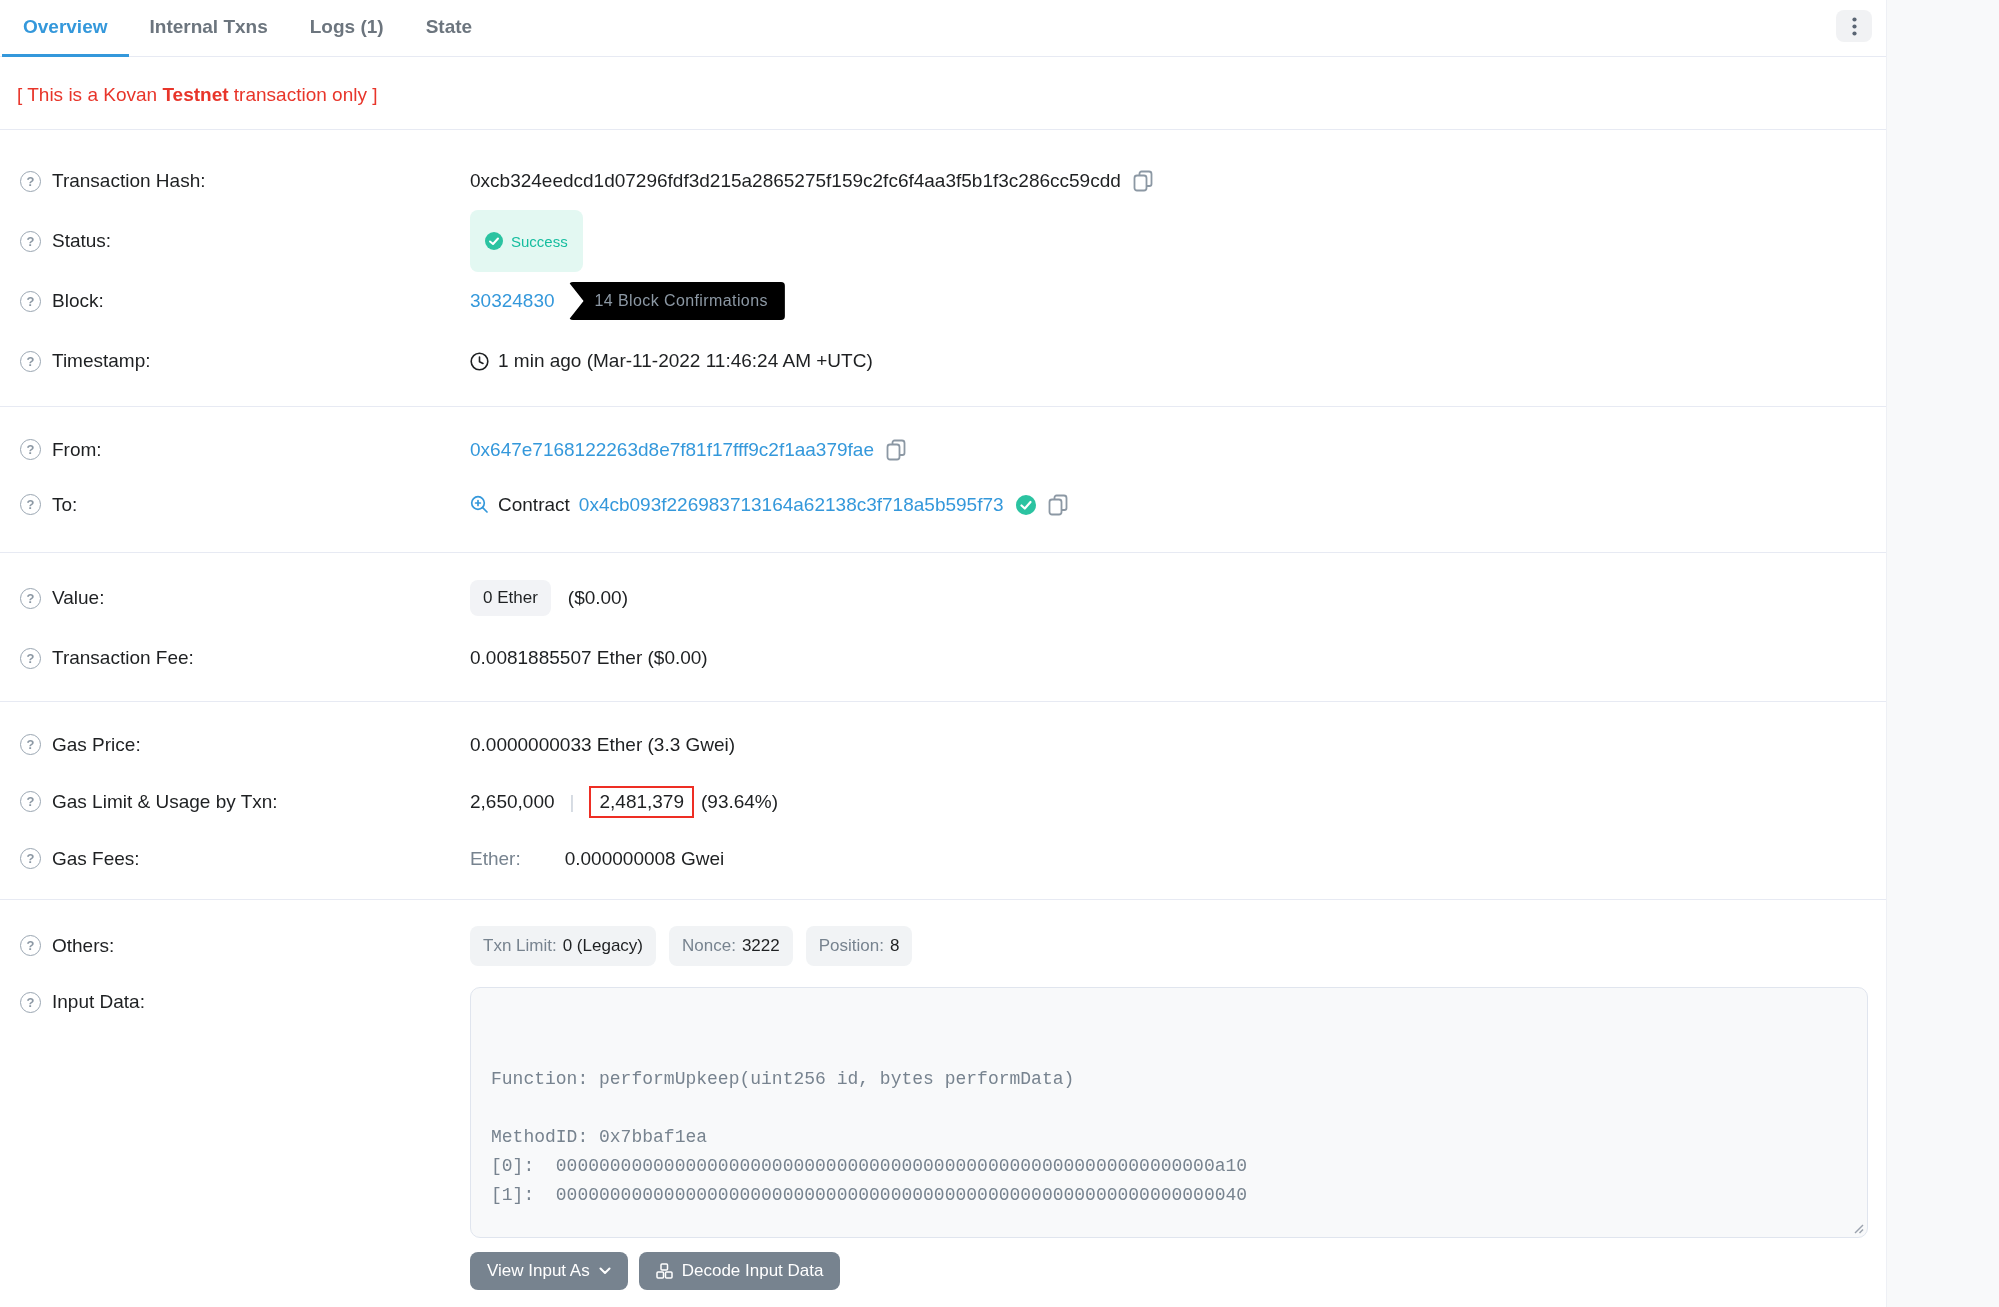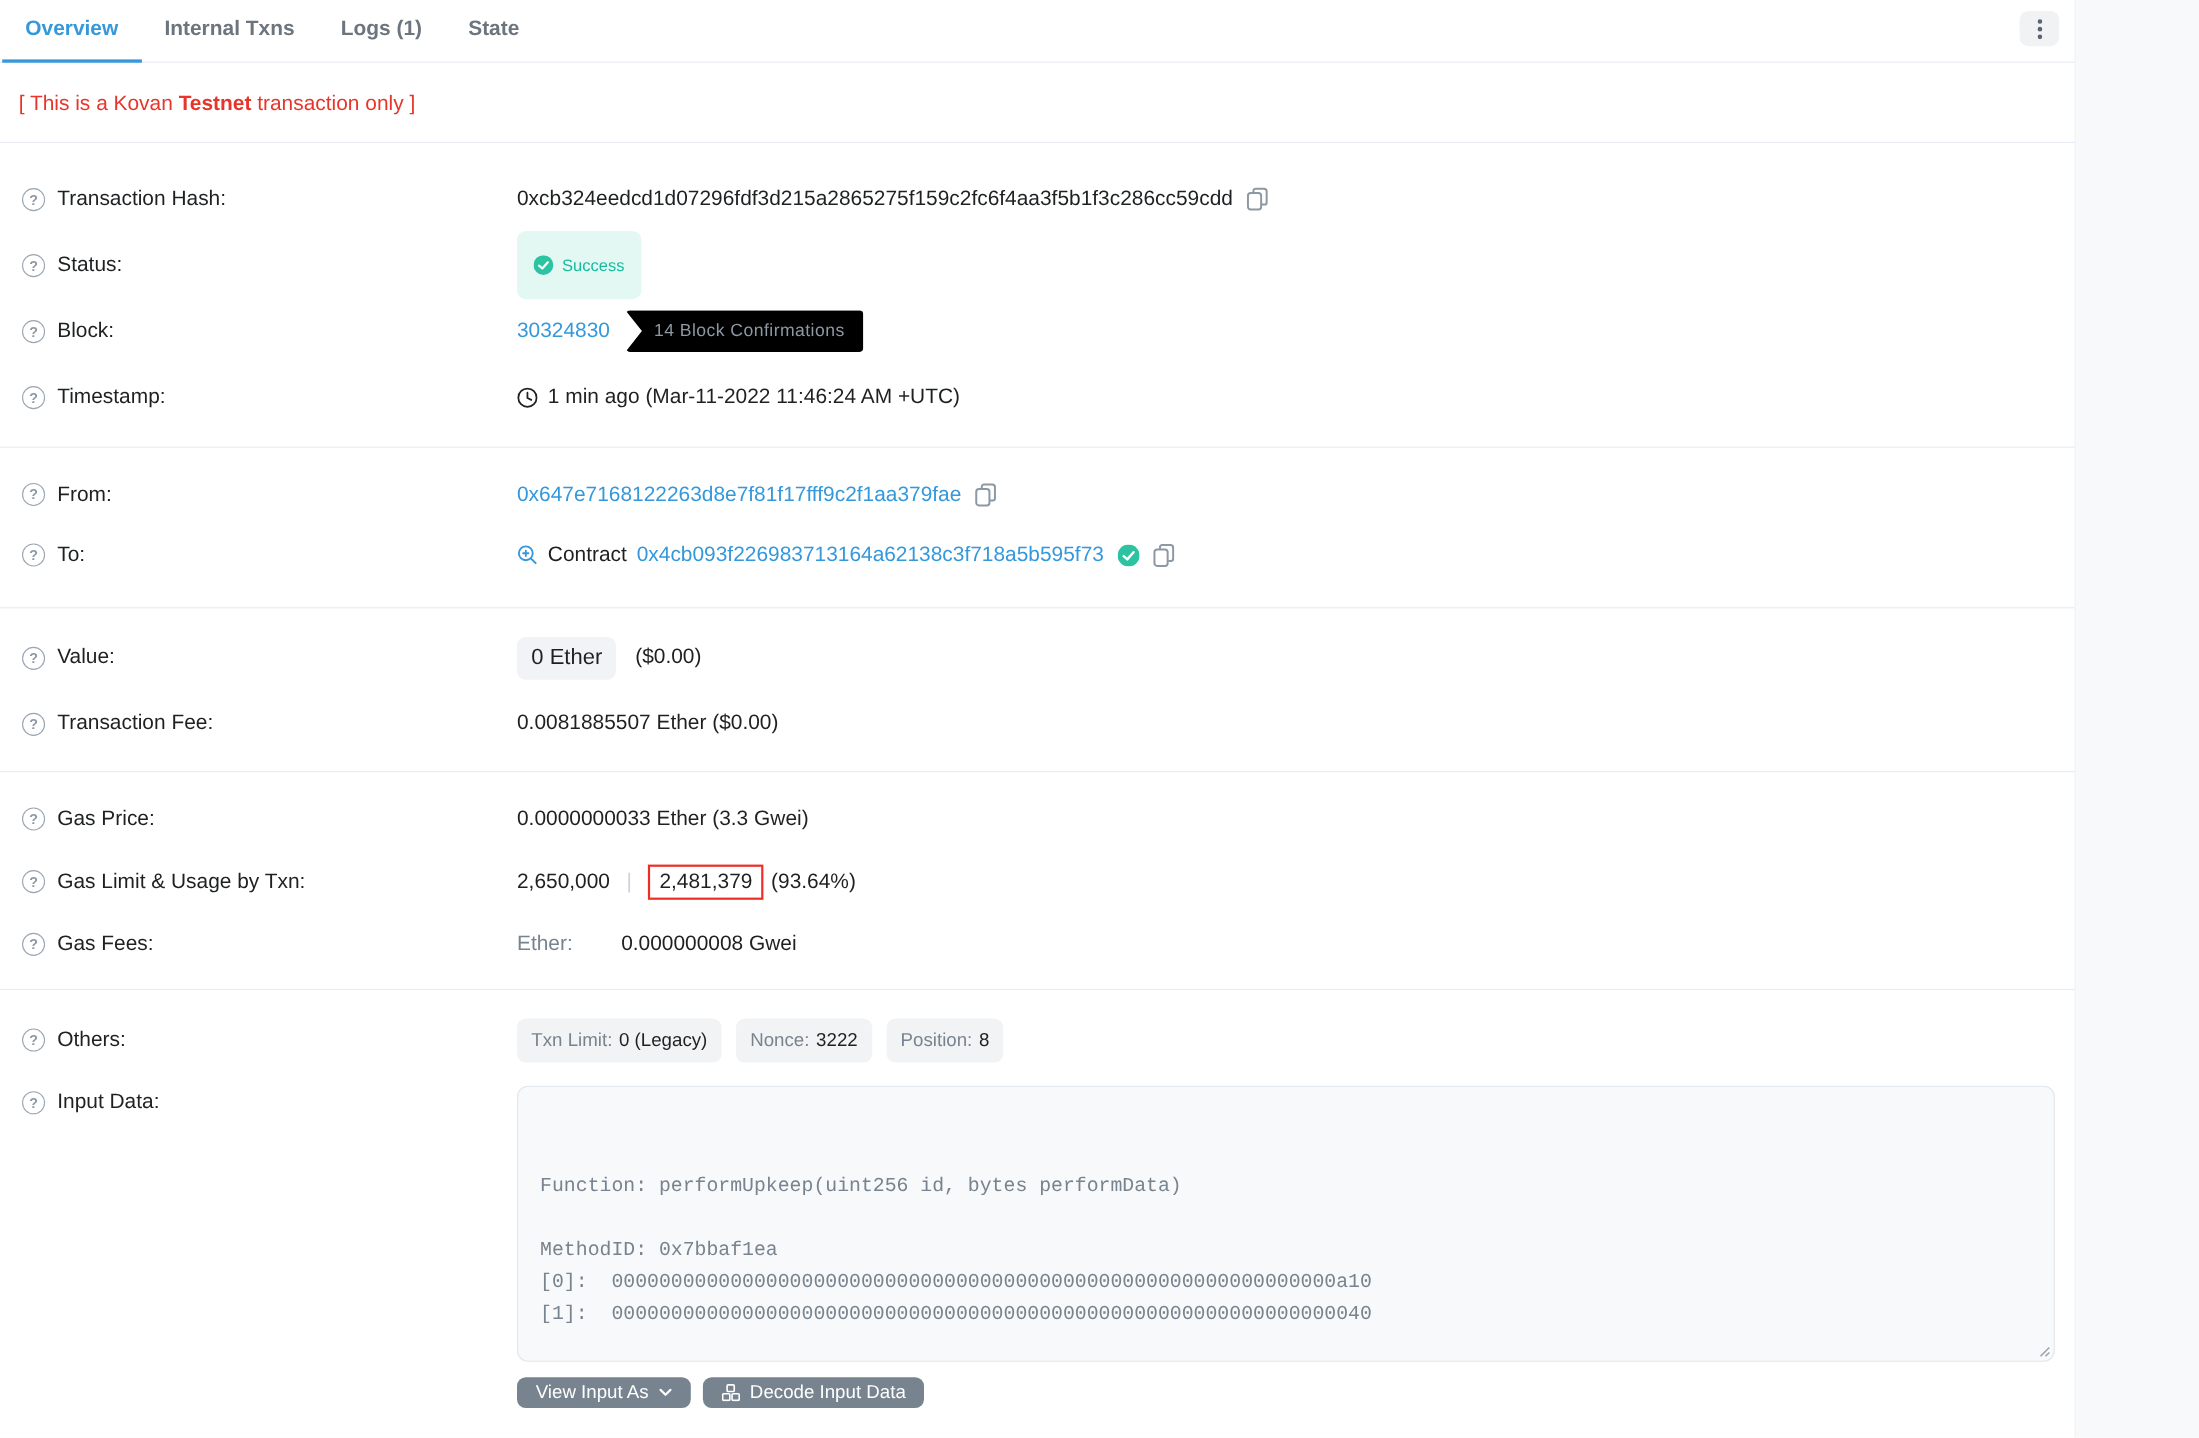--- a/index.html
+++ b/index.html
@@ -65,21 +65,21 @@
     padding:22px 15px; border-radius:8px;
   }
   .badge-conf {
     display:inline-flex; align-items:center; margin-left:14px;
     background:#000000; color:#8c98a4; font-size:16px; letter-spacing:.4px;
     padding:10px 17px 10px 26px; border-radius:4px;
     clip-path:polygon(0 0, 100% 0, 100% 100%, 0 100%, 15px 50%);
   }
   .badge-eth {
     background:#f2f3f6; border-radius:8px; padding:8px 13px;
-    font-size:20px; margin-right:17px;
+    font-size:17px; margin-right:17px;
   }
   .obadge {
     display:inline-flex; align-items:center; background:#f1f3f5;
     border-radius:8px; padding:10px 13px; margin-right:13px; font-size:17px;
   }
   .obadge .oname { color:#77838f; }
   .obadge .oval  { color:#1e2022; font-weight:500; margin-left:6px; }
 
   .sep-bar { color:#ccd3dc; margin:0 15px; }
   .redbox { border:2.5px solid #ee2e24; padding:3px 8px; margin-right:7px; }
@@ -97,21 +97,21 @@
     padding:19px 20px 0 20px;
     font-family:"Liberation Mono","DejaVu Sans Mono",monospace;
     font-size:18px; line-height:29px; color:#77838f;
     white-space:pre; overflow:hidden; cursor:text;
   }
   .grip { position:absolute; right:3px; bottom:3px; }
 
   
   .btnrow { display:flex; gap:11px; margin-top:14px; }
   .btn {
-    display:inline-flex; align-items:center; gap:9px; height:28px; padding:0 17px;
+    display:inline-flex; align-items:center; gap:9px; height:38px; padding:0 17px;
     background:#77838f; color:#fff; border:none; border-radius:8px;
     font-family:inherit; font-size:17px; cursor:pointer;
   }
   .bottom-divider { margin-top:39px; }
 </style>
 </head>
 <body>
 
 <div class="page">
 

